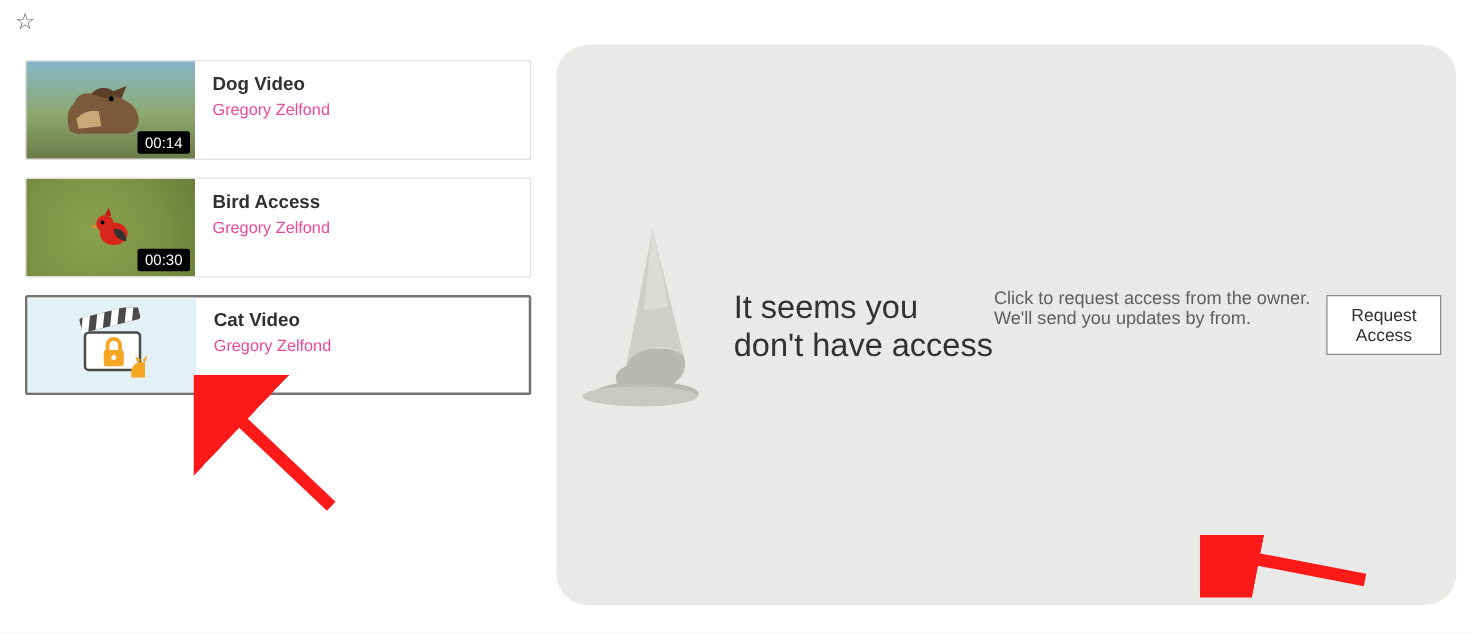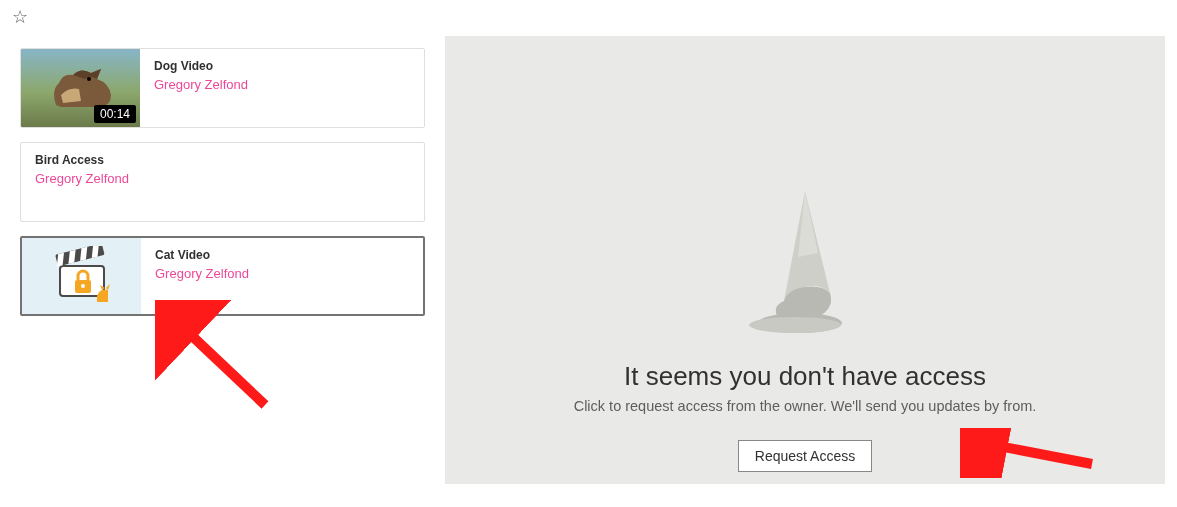--- a/index.html
+++ b/index.html
@@ -35,41 +35,42 @@
   }
   .left-panel {
     width: 421px;
     background: #ffffff;
     padding: 12px 8px;
   }
   .right-panel {
     flex: 1;
     background: #e9e9e7;
     display: flex;
-    flex-direction: column;
+    flex-direction: row;
     align-items: center;
     justify-content: flex-end;
     padding: 12px;
     position: relative;
+    border-radius: 25px;
   }
   .video-card {
     display: flex;
     border: 1px solid #e1dfdd;
     border-radius: 2px;
     margin-bottom: 14px;
     background: #fff;
     overflow: hidden;
     height: 80px;
     position: relative;
   }
   .video-card.selected {
     border: 2px solid #737373;
   }
   .thumb {
-    width: 119px;
+    width: 135px;
     height: 100%;
     position: relative;
     flex: none;
     background: #7a8a4a;
   }
   .thumb .duration {
     position: absolute;
     right: 4px;
     bottom: 4px;
     background: #000;
@@ -81,21 +82,21 @@
   .locked-thumb {
     background: #e3f1f6;
     display: flex;
     align-items: center;
     justify-content: center;
   }
   .card-body {
     padding: 10px 14px;
   }
   .card-title {
-    font-size: 12px;
+    font-size: 15px;
     font-weight: 600;
     color: #323130;
     margin: 0 0 4px 0;
   }
   .card-author {
     font-size: 13px;
     color: #ec4899;
     margin: 0;
   }
   
@@ -169,20 +170,31 @@
         </svg>
         <span class="duration">00:14</span>
       </div>
       <div class="card-body">
         <p class="card-title">Dog Video</p>
         <p class="card-author">Gregory Zelfond</p>
       </div>
     </div>
 
     <div class="video-card">
+      <div class="thumb bird-scene">
+        <svg class="bird-shape" width="40" height="40" viewBox="0 0 40 40">
+          <ellipse cx="20" cy="24" rx="11" ry="9" fill="#d9261c"></ellipse>
+          <circle cx="13" cy="16" r="7" fill="#d9261c"></circle>
+          <path d="M13 9 L16 3 L18 10 Z" fill="#c01810"></path>
+          <circle cx="11" cy="15" r="1.6" fill="#000"></circle>
+          <path d="M6 17 L1 18 L6 20 Z" fill="#e58a2a"></path>
+          <path d="M20 20 Q30 20 30 30 Q20 28 20 20" fill="#333"></path>
+        </svg>
+        <span class="duration">00:30</span>
+      </div>
       <div class="card-body">
         <p class="card-title">Bird Access</p>
         <p class="card-author">Gregory Zelfond</p>
       </div>
     </div>
 
     <div class="video-card selected">
       <div class="thumb locked-thumb">
         <svg width="80" height="60" viewBox="0 0 80 60">
           <rect x="18" y="20" width="44" height="30" rx="3" fill="#fff" stroke="#4a4a4a" stroke-width="2"></rect>

